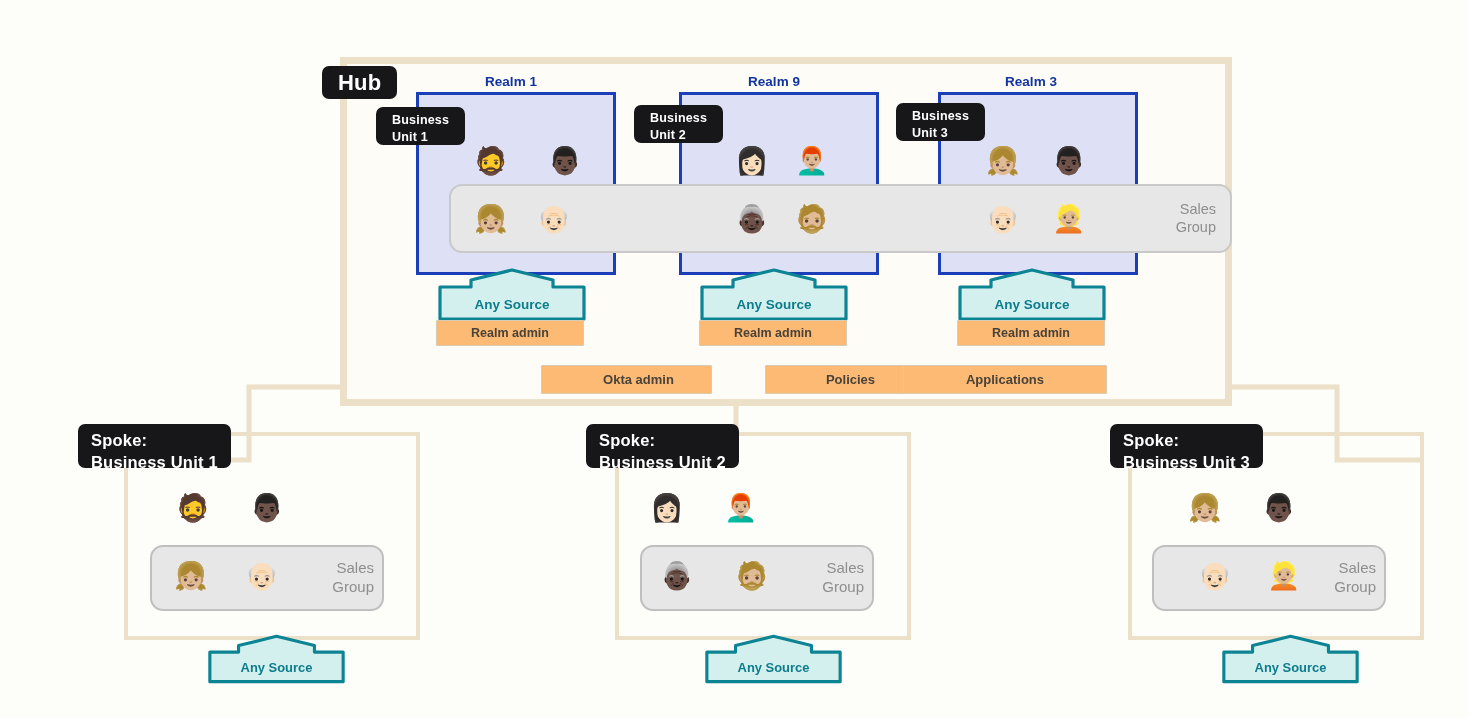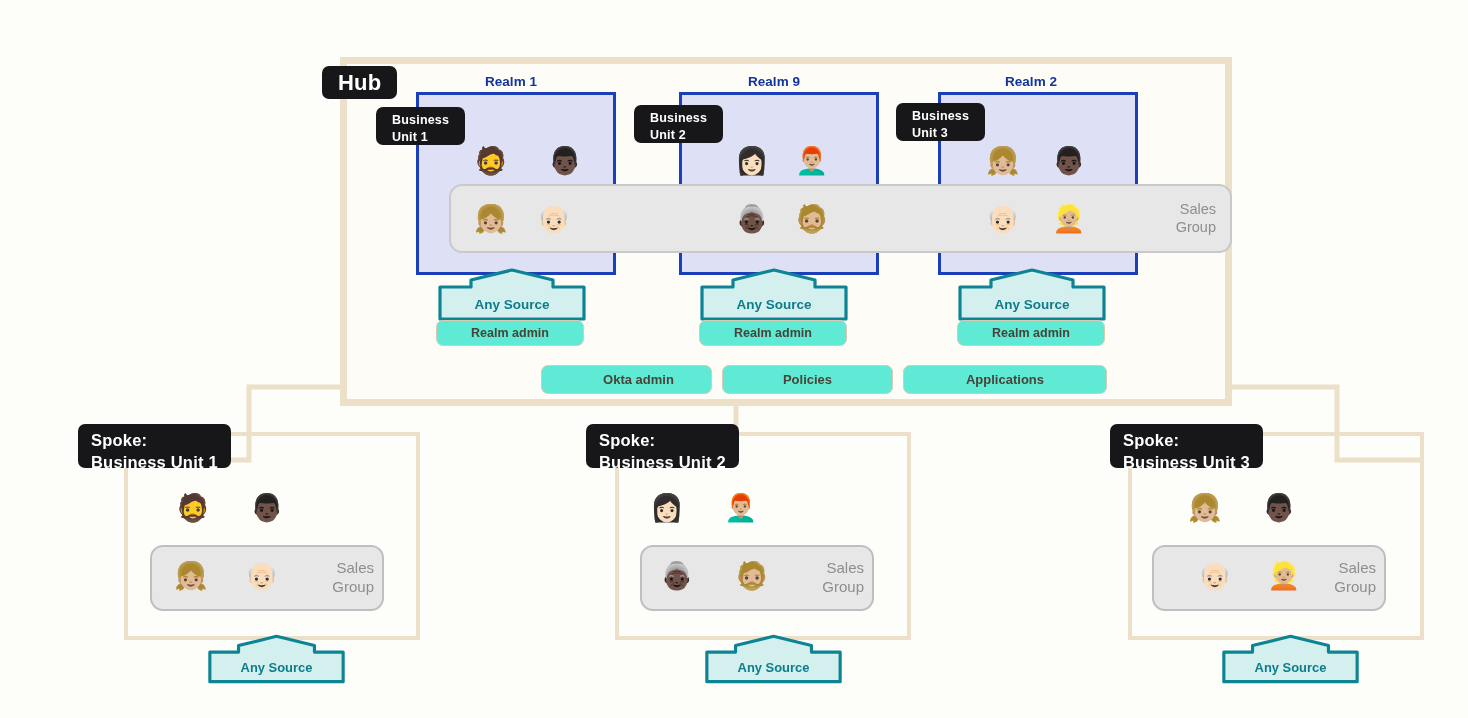--- a/index.html
+++ b/index.html
@@ -123,23 +123,23 @@
   .as-text {
     font-size: 13.5px;
     font-weight: bold;
     fill: #0d7c8c;
     font-family: "Liberation Sans", sans-serif;
   }
   .as-text-lg { font-size: 14px; }
 
   
   .beige-btn {
-    background: #5eead4;
+    background: #fdba74;
     border: 1.5px solid #d9cbb2;
-    border-radius: 7px;
+    border-radius: 1px;
     color: #4a4339;
     font-size: 12.5px;
     font-weight: bold;
     display: flex;
     align-items: center;
     justify-content: center;
     box-sizing: border-box;
   }
   .realm-admin { width: 148px; height: 26px; }
   .hub-btn { height: 29px; font-size: 13px; }
@@ -188,21 +188,21 @@
 
   <div class="abs realm-title" style="left:674px; top:74px;">Realm 9</div>
   <div class="abs realm-box" style="left:679px; top:92px;"></div>
   <div class="abs pill pill-bu" style="left:634px; top:105px;">
     <div>Business</div>
     <div>Unit 2</div>
   </div>
   <div class="abs avatar" style="left:735px; top:147px;">👩🏻</div>
   <div class="abs avatar" style="left:795px; top:147px;">👨🏼‍🦰</div>
 
-  <div class="abs realm-title" style="left:931px; top:74px;">Realm 2</div>
+  <div class="abs realm-title" style="left:931px; top:74px;">Realm 3</div>
   <div class="abs realm-box" style="left:938px; top:92px;"></div>
   <div class="abs pill pill-bu" style="left:896px; top:103px;">
     <div>Business</div>
     <div>Unit 3</div>
   </div>
   <div class="abs avatar" style="left:986px; top:147px;">👧🏼</div>
   <div class="abs avatar" style="left:1052px; top:147px;">👨🏿</div>
 
   <div class="abs sales-band-hub">
     <div class="abs sales-label sales-label-hub">
@@ -235,21 +235,21 @@
       <path d="M 2 51 L 2 19 L 33 19 L 33 12 L 74 2 L 115 12 L 115 19 L 146 19 L 146 51 Z" fill="#d4f0ee" stroke="#0d8494" stroke-width="3.2" stroke-linejoin="round"></path>
       <text class="as-text" x="74" y="41" text-anchor="middle">Any Source</text>
     </svg>
   </div>
 
   <div class="abs beige-btn realm-admin" style="left:436px; top:320px;">Realm admin</div>
   <div class="abs beige-btn realm-admin" style="left:699px; top:320px;">Realm admin</div>
   <div class="abs beige-btn realm-admin" style="left:957px; top:320px;">Realm admin</div>
 
   <div class="abs beige-btn hub-btn" style="left:541px; top:365px; width:171px;padding-left:24px;">Okta admin</div>
-  <div class="abs beige-btn hub-btn" style="left:722px; top:365px; width:171px;">Policies</div>
+  <div class="abs beige-btn hub-btn" style="left:765px; top:365px; width:171px;">Policies</div>
   <div class="abs beige-btn hub-btn" style="left:903px; top:365px; width:204px;">Applications</div>
 
   <div class="abs spoke-box" style="left:124px; top:432px; width:296px; height:208px;"></div>
   <div class="abs pill pill-spoke" style="left:78px; top:424px;">
     <div>Spoke:</div>
     <div>Business Unit 1</div>
   </div>
   <div class="abs avatar" style="left:176px; top:494px;">🧔</div>
   <div class="abs avatar" style="left:250px; top:494px;">👨🏿</div>
   <div class="abs sales-band-spoke" style="left:150px; top:545px; width:234px; height:66px;">

